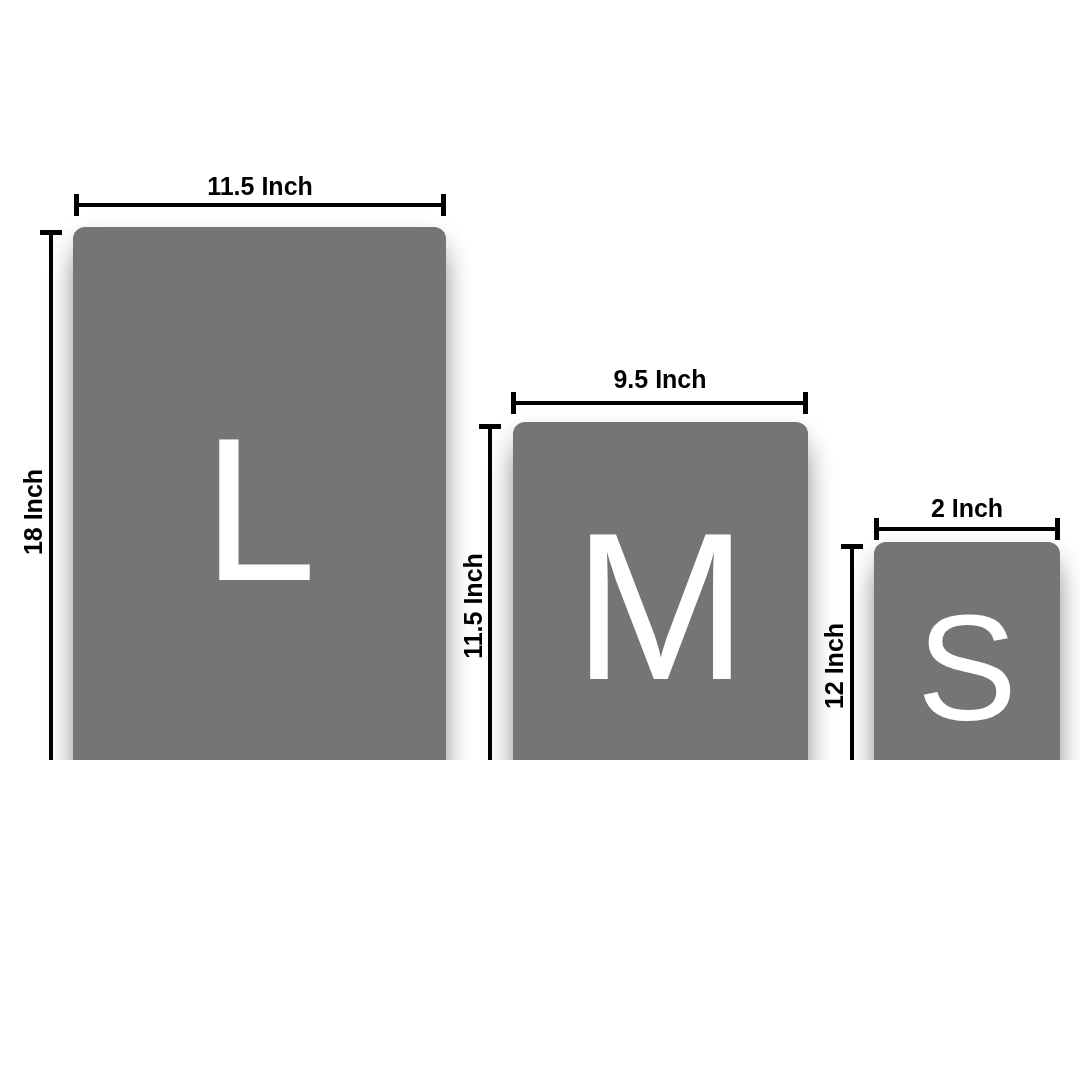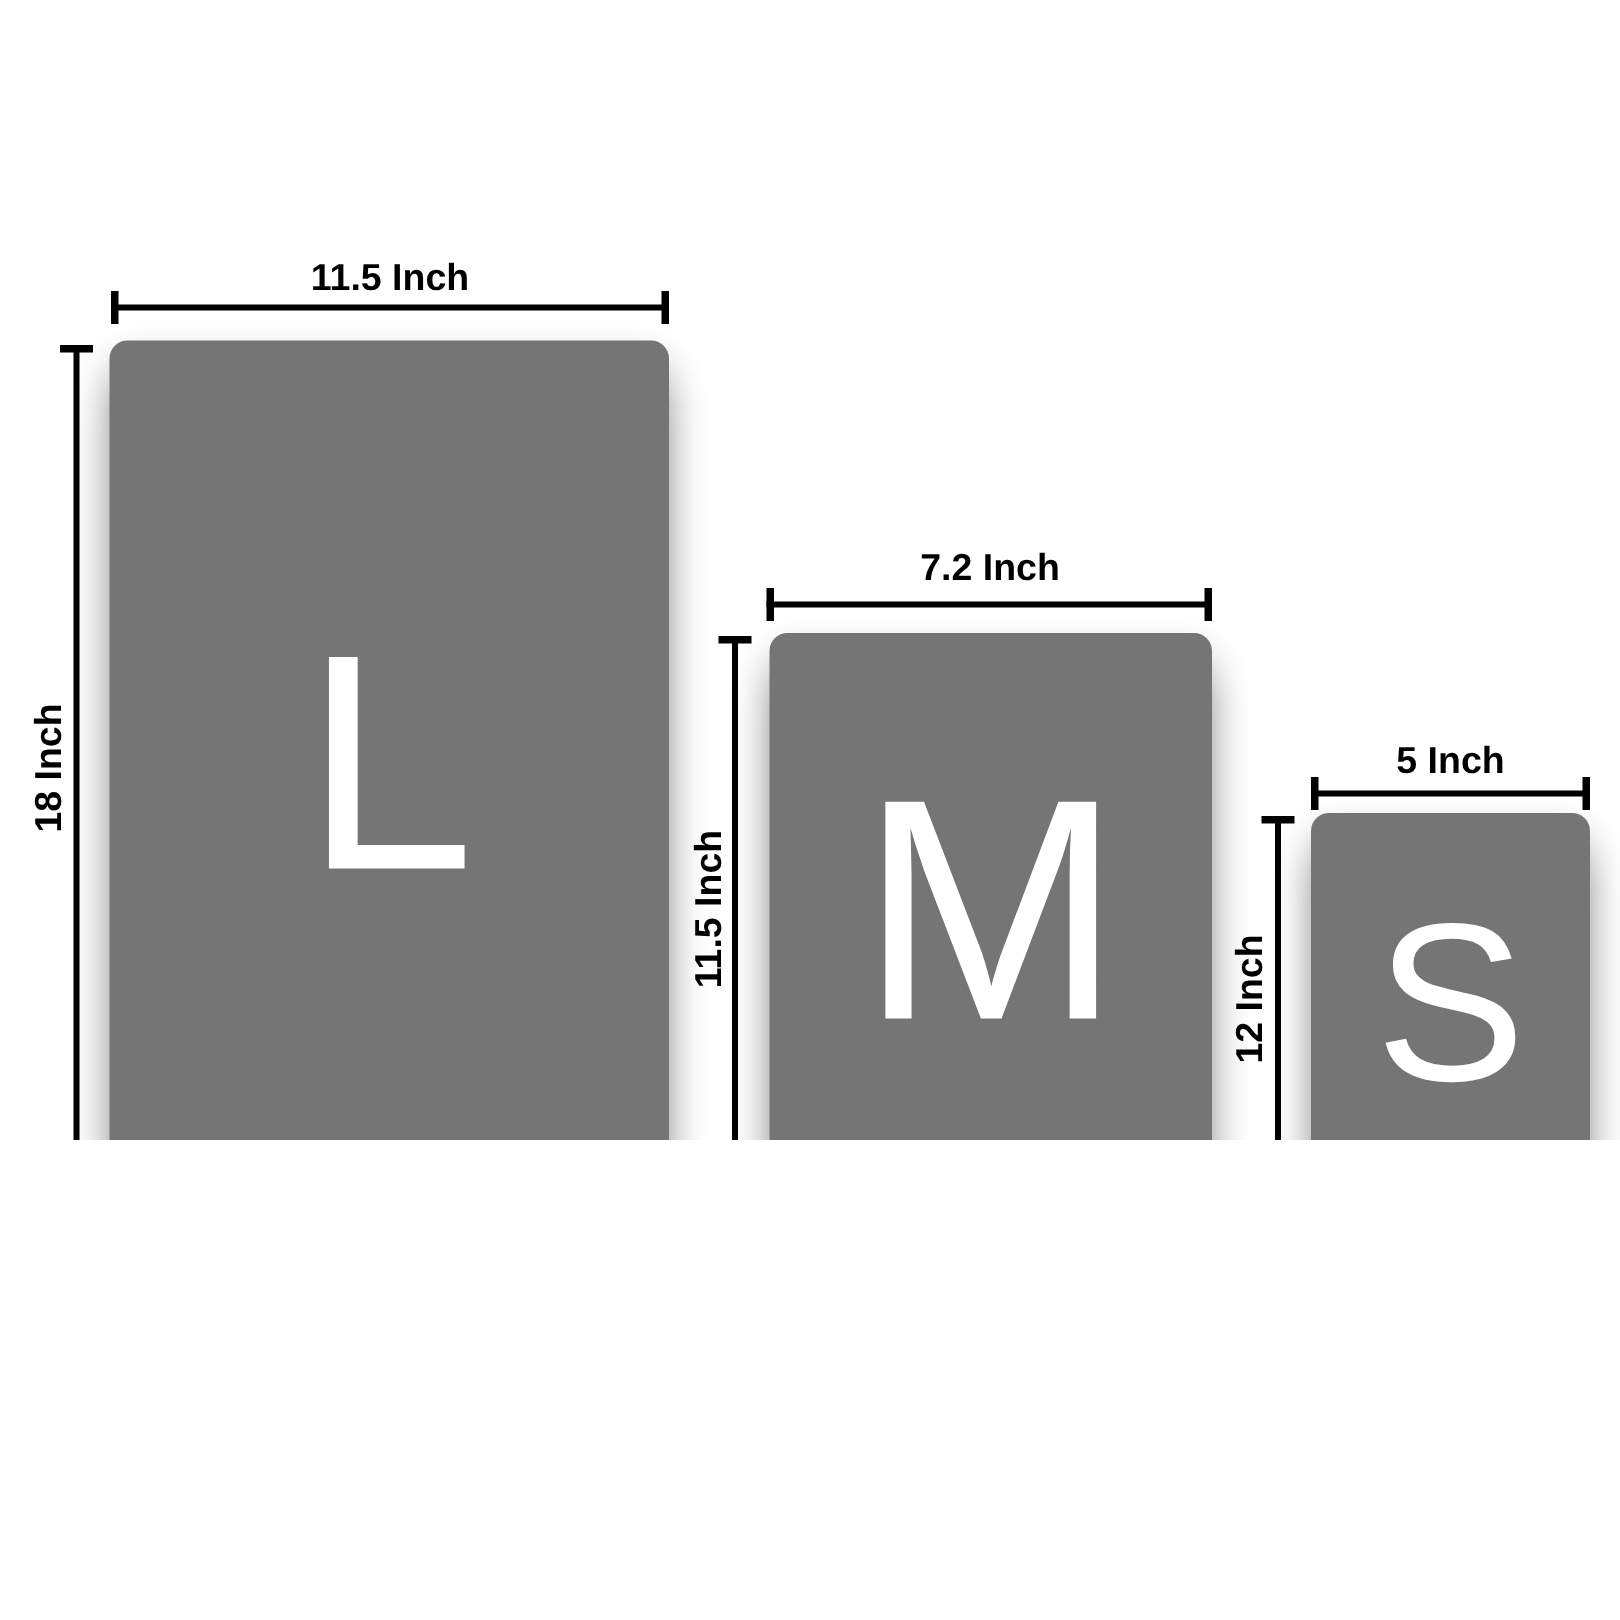--- a/index.html
+++ b/index.html
@@ -93,31 +93,31 @@
     <div class="h-label" style="left:260px; top:186px;">11.5 Inch</div>
     <div class="h-line" style="left:74px; top:203px; width:372px;"></div>
     <div class="v-label" style="left:33px; top:512px;">18 Inch</div>
     <div class="v-line" style="left:49px; top:230px; height:556px;"></div>
     <div class="board" style="left:73px; top:227px; width:373px; height:563px;">
       <span class="letter" style="font-size:205px;">L</span>
     </div>
   </section>
 
   <section class="panel">
-    <div class="h-label" style="left:660px; top:379px;">7.2 Inch</div>
+    <div class="h-label" style="left:660px; top:379px;">9.5 Inch</div>
     <div class="h-line" style="left:511px; top:401px; width:297px;"></div>
     <div class="v-label" style="left:473px; top:606px;">11.5 Inch</div>
     <div class="v-line" style="left:488px; top:424px; height:362px;"></div>
     <div class="board" style="left:513px; top:422px; width:295px; height:370px;">
       <span class="letter" style="font-size:210px;">M</span>
     </div>
   </section>
 
   <section class="panel">
-    <div class="h-label" style="left:967px; top:508px;">5 Inch</div>
+    <div class="h-label" style="left:967px; top:508px;">2 Inch</div>
     <div class="h-line" style="left:874px; top:527px; width:186px;"></div>
     <div class="v-label" style="left:834px; top:666px;">12 Inch</div>
     <div class="v-line" style="left:850px; top:544px; height:242px;"></div>
     <div class="board" style="left:874px; top:542px; width:186px; height:251px;">
       <span class="letter" style="font-size:150px;">S</span>
     </div>
   </section>
 
 </div>
 

